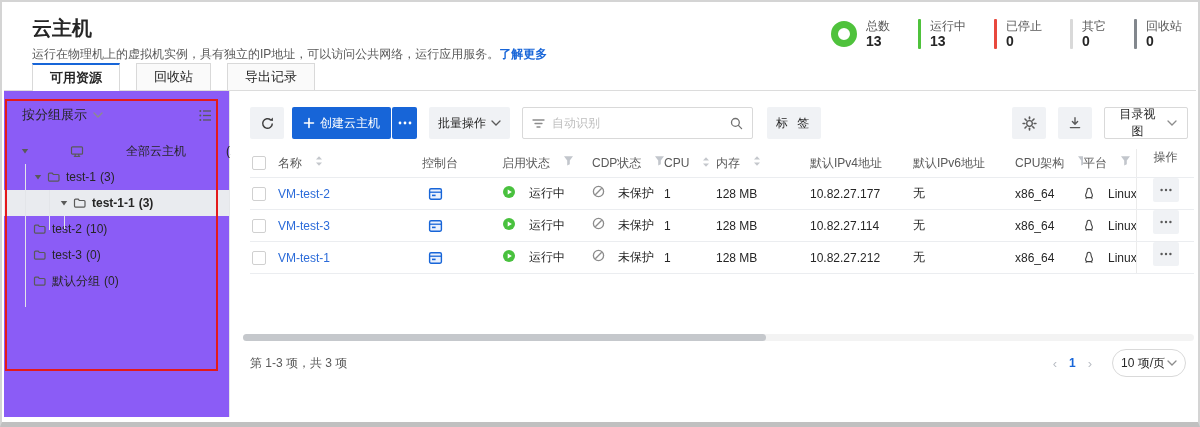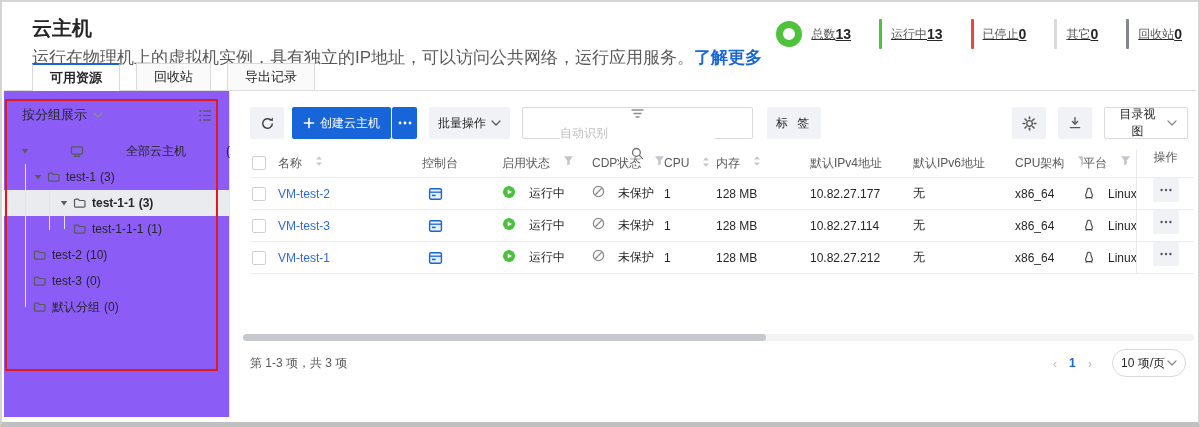--- a/index.html
+++ b/index.html
@@ -3,33 +3,33 @@
 <meta charset="utf-8">
 <style>
   * { box-sizing: border-box; margin: 0; padding: 0; }
   html, body { width: 1200px; height: 427px; overflow: hidden; background: #fff; }
   body { font-family: "Liberation Sans", "DejaVu Sans", sans-serif; font-size: 12px; color: #262626; }
   .win { position: relative; width: 1200px; height: 427px; background: #fff;
          border: 2px solid #d4d4d4; border-bottom: 5px solid #c0c0c0; }
 
   
   .page-title { position: absolute; left: 30px; top: 13px; font-size: 20px; font-weight: 700; color: #262626; }
-  .page-desc  { position: absolute; left: 30px; top: 44px; font-size: 17px; color: #595959; }
+  .page-desc  { position: absolute; left: 30px; top: 44px; font-size: 12px; color: #595959; }
   .page-desc a { color: #1765d8; text-decoration: none; font-weight: 600; cursor: pointer; }
 
   .stats { position: absolute; right: 16px; top: 17px; display: flex; align-items: center; gap: 28px; }
   .stat { display: flex; align-items: center; gap: 9px; }
   .stat-icon { flex: none; }
   .si-donut { width: 26px; height: 26px; border-radius: 50%; border: 7px solid #4fc23c; }
   .si-bar-green, .si-bar-red, .si-bar-gray, .si-bar-dark { width: 3px; height: 30px; border-radius: 1px; }
   .si-bar-green { background: #4fc23c; }
   .si-bar-red   { background: #e8483d; }
   .si-bar-gray  { background: #d9d9d9; }
   .si-bar-dark  { background: #82878d; }
-  .stat-text { display: flex; flex-direction: row; line-height: 15px; text-decoration: underline; }
+  .stat-text { display: flex; flex-direction: column; line-height: 15px; }
   .stat-label { font-size: 12px; color: #595959; }
   .stat-value { font-size: 14px; font-weight: 700; color: #262626; }
 
   
   .tabs { position: absolute; left: 30px; top: 61px; display: flex; gap: 16px; height: 27px; z-index: 2; }
   .tab { display: flex; align-items: center; padding: 0 17px; border: 1px solid #d9d9d9; border-bottom: none;
          background: #fafafa; color: #262626; font-size: 13px; cursor: pointer; }
   .tab.active { background: #fff; border-top: 2px solid #1765d8; font-weight: 700; height: 28px; }
   .tabs-line { position: absolute; left: 2px; right: 2px; top: 88px; height: 1px; background: #dcdcdc; }
 
@@ -68,21 +68,21 @@
   .toolbar { position: absolute; left: 19px; right: 8px; top: 16px; height: 32px; display: flex; align-items: center; }
   .btn { display: flex; align-items: center; justify-content: center; height: 32px; border-radius: 2px;
          cursor: pointer; font-size: 12px; border: none; background: #f0f2f5; color: #262626; gap: 5px;
          font-family: inherit; }
   .btn-icononly { width: 34px; }
   .btn-primary { background: #1765d8; color: #fff; padding: 0 11px; font-size: 12px; }
   .btn-more { background: #1765d8; width: 25px; margin-left: 1px; }
   .btn-batch { padding: 0 9px; margin-left: 12px; }
   .btn-tag { padding: 0 9px; margin-left: 14px; letter-spacing: 3px; justify-content: flex-end; }
   .tsearch { display: flex; align-items: center; width: 231px; height: 32px; margin-left: 12px;
-             border: 1px solid #d9d9d9; border-radius: 2px; background: #fff; padding: 0 9px; gap: 7px; flex-direction: column; }
+             border: 1px solid #d9d9d9; border-radius: 2px; background: #fff; padding: 0 9px; gap: 7px; }
   .tsearch input { flex: 1; border: none; outline: none; font-size: 12px; min-width: 0; font-family: inherit; }
   .tsearch input::placeholder { color: #bfbfbf; }
   .tb-right { margin-left: auto; display: flex; align-items: center; gap: 12px; }
   .btn-view { background: #fff; border: 1px solid #d9d9d9; padding: 0 10px; gap: 7px; width: 84px; }
 
   
   .table { position: absolute; left: 19px; right: 2px; top: 58px; }
   .trow { display: grid; grid-template-columns: 28px 144px 80px 90px 72px 52px 94px 103px 102px 68px 53px minmax(0,1fr);
           align-items: center; border-bottom: 1px solid #ebedf0; }
   .thead { height: 29px; color: #595959; }
@@ -244,30 +244,20 @@
     </span>
 
     <span class="tree-icon ic-folder">
       <svg width="13" height="12" viewBox="0 0 13 12">
               <path d="M1.5 3.2 c0-.6.4-1 1-1 h2.7 l1.1 1.3 h4.7 c.6 0 1 .4 1 1 v4.6 c0 .6-.4 1-1 1 h-8.5 c-.6 0-1-.4-1-1 Z" fill="none" stroke="#595959" stroke-width="1.2"></path>
             </svg>
     </span>
     <span class="tree-label">test-1-1</span>
     <span class="tree-count">(3)</span>
   </div>
-        <div class="tree-row lvl3">
-
-    <span class="tree-icon ic-folder">
-      <svg width="13" height="12" viewBox="0 0 13 12">
-              <path d="M1.5 3.2 c0-.6.4-1 1-1 h2.7 l1.1 1.3 h4.7 c.6 0 1 .4 1 1 v4.6 c0 .6-.4 1-1 1 h-8.5 c-.6 0-1-.4-1-1 Z" fill="none" stroke="#595959" stroke-width="1.2"></path>
-            </svg>
-    </span>
-    <span class="tree-label">test-1-1-1</span>
-    <span class="tree-count">(1)</span>
-  </div>
         <div class="tree-row lvl1">
 
     <span class="tree-icon ic-folder">
       <svg width="13" height="12" viewBox="0 0 13 12">
               <path d="M1.5 3.2 c0-.6.4-1 1-1 h2.7 l1.1 1.3 h4.7 c.6 0 1 .4 1 1 v4.6 c0 .6-.4 1-1 1 h-8.5 c-.6 0-1-.4-1-1 Z" fill="none" stroke="#595959" stroke-width="1.2"></path>
             </svg>
     </span>
     <span class="tree-label">test-2</span>
     <span class="tree-count">(10)</span>
   </div>

